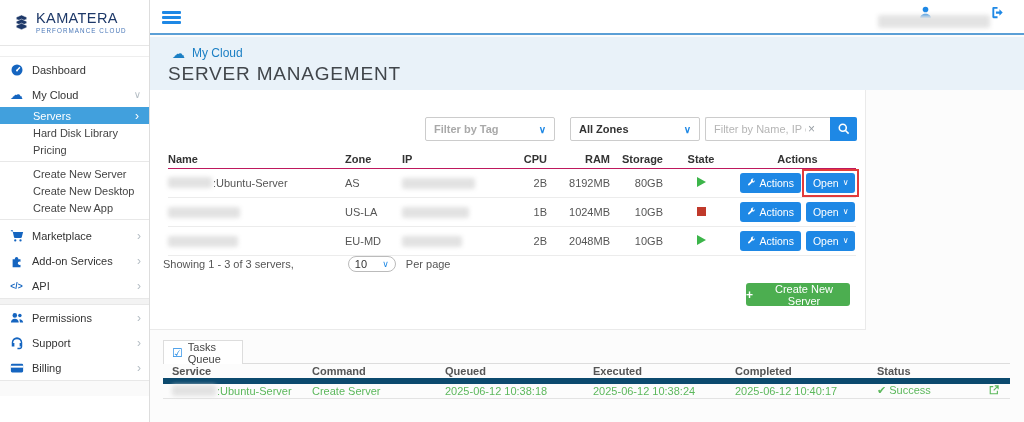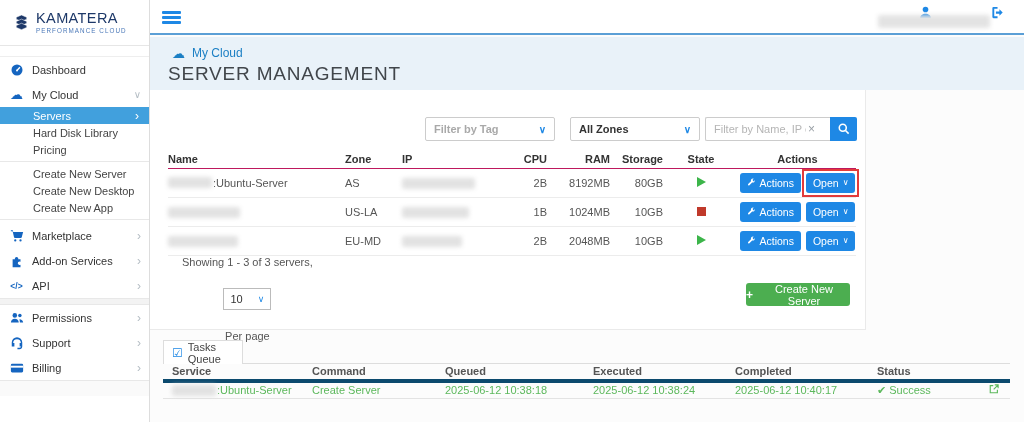--- a/index.html
+++ b/index.html
@@ -93,24 +93,24 @@
   .state-stop { display:inline-block; width:9px; height:9px; background:#c0392b; }
   .btn-blue { background:#1e88e5; border:none; border-radius:3px; color:#fff;
     font-size:10.5px; height:20px; padding:0 7px; display:inline-flex; gap:4px;
     align-items:center; cursor:pointer; font-family:"Liberation Sans",sans-serif;}
   .actions-cell-inner { display:flex; gap:5px; justify-content:center; align-items:center;}
   .open-wrap { position:relative; display:inline-flex; }
   .annotation-box { position:absolute; left:-4px; top:-4px; right:-4px; bottom:-4px;
     border:2px solid #e23b3b; pointer-events:none; }
   .open-chev { font-size:8px; }
 
-  .pagination { position:absolute; left:32px; top:166px; display:flex;
-    align-items:center; gap:20px; font-size:11px; color:#555;flex-direction:column; }
-  .perpage { width:48px; height:22px; border:1px solid #bbb; border-radius:0;
-    display:flex; align-items:center; padding:0 6px; cursor:pointer; color:#333;}
+  .pagination { position:absolute; left:13px; top:166px; display:flex;
+    align-items:center; gap:10px; font-size:11px; color:#555; }
+  .perpage { width:48px; height:16px; border:1px solid #bbb; border-radius:10px;
+    display:flex; align-items:center; padding:0 6px; cursor:pointer; color:#333;margin-left:44px;}
   .perpage .chev-b { margin-left:auto; color:#1e88e5; font-size:9px;}
   .create-btn { position:absolute; left:596px; top:193px; width:104px; height:23px;
     background:#4cae50; color:#fff; border:none; border-radius:3px; font-size:11px;
     display:flex; align-items:center; justify-content:center; gap:5px; cursor:pointer;
     font-family:"Liberation Sans",sans-serif;}
   .plus-glyph { font-weight:bold; font-size:12px; }
 
   
   .tasks-section { position:absolute; left:13px; top:250px; width:847px; }
   .tasks-tab { width:80px; height:24px; border:1px solid #ddd; border-bottom:none;
@@ -118,21 +118,21 @@
     font-size:11px; color:#444; position:relative; z-index:2; margin-bottom:-1px;
     cursor:pointer;}
   .cbx-glyph { color:#1e88e5; font-size:12px; }
   table.tasks { width:847px; border-collapse:collapse; table-layout:fixed;
     font-size:11px; border-top:1px solid #ddd; }
   table.tasks col.t-svc{width:140px} table.tasks col.t-cmd{width:133px}
   table.tasks col.t-q{width:148px}  table.tasks col.t-e{width:142px}
   table.tasks col.t-c{width:142px}  table.tasks col.t-s{width:95px}
   table.tasks col.t-l{width:47px}
   table.tasks th { font-weight:bold; color:#555; text-align:left; height:17px;
-    padding:0 0 0 9px; border-bottom:4px solid #0c4a6e; }
+    padding:0 0 0 9px; border-bottom:6px solid #0c4a6e; }
   table.tasks td { color:#5cb85c; height:18px; padding:0 0 0 9px;
     border-bottom:1px solid #e3e3e3; }
   .task-svc { display:flex; align-items:center; gap:1px; }
   .link-cell { text-align:right; padding-right:10px !important; }
 </style>
 </head>
 <body>
 
 <div class="app">
 

